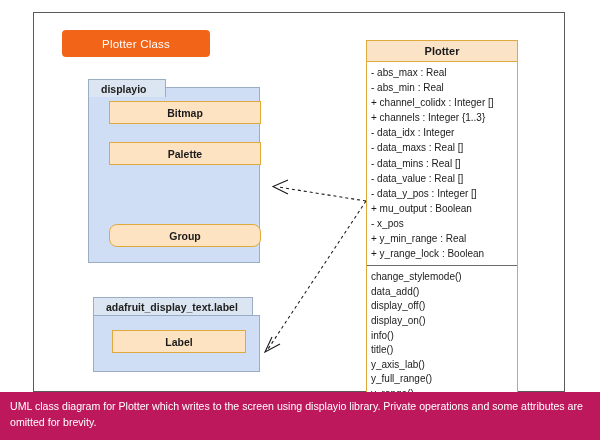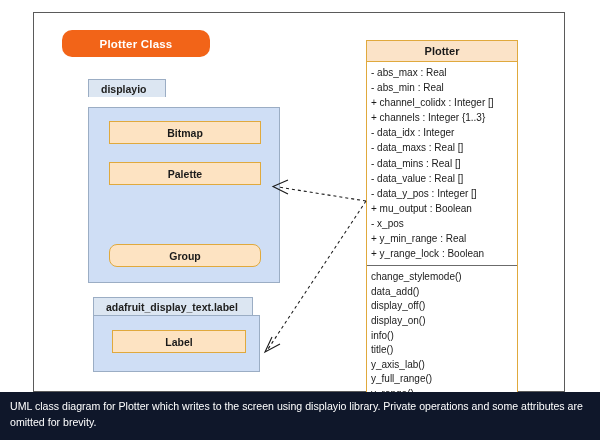--- a/index.html
+++ b/index.html
@@ -35,24 +35,24 @@
   }
 
   
   .badge {
     position: absolute;
     left: 62px;
     top: 30px;
     width: 148px;
     height: 27px;
     background: #f26418;
-    border-radius: 10px;
+    border-radius: 4px;
     color: #ffffff;
     font-size: 11.5px;
-    font-weight: bold;
+    font-weight: normal;
     display: flex;
     align-items: center;
     justify-content: center;
     letter-spacing: 0.2px;
     box-sizing: border-box;
   }
 
   
   .pkg {
     position: absolute;
@@ -156,21 +156,21 @@
     z-index: 5;
   }
 
   
   .caption {
     position: absolute;
     left: 0;
     top: 392px;
     width: 600px;
     height: 48px;
-    background: #0f172a;
+    background: #be185d;
     color: #ffffff;
     font-size: 10.6px;
     line-height: 15.5px;
     padding: 7px 10px 0 10px;
     box-sizing: border-box;
   }
 </style>
 </head>
 <body>
 
@@ -179,21 +179,21 @@
   <div class="diagram-frame"></div>
 
   <div class="badge">
     <span>Plotter Class</span>
   </div>
 
   <div class="pkg" style="left:88px; top:79px; width:192px; height:194px;">
     <div class="pkg-tab" style="width:78px;">
       <span>displayio</span>
     </div>
-    <div class="pkg-body" style="top:28px; width:192px; height:176px;">
+    <div class="pkg-body" style="top:8px; width:172px; height:176px;">
       <div class="inner-class" style="left:20px; top:13px; width:152px; height:23px;">
         <span>Bitmap</span>
       </div>
       <div class="inner-class" style="left:20px; top:54px; width:152px; height:23px;">
         <span>Palette</span>
       </div>
       <div class="inner-class" style="left:20px; top:136px; width:152px; height:23px;border-radius:8px;">
         <span>Group</span>
       </div>
     </div>

